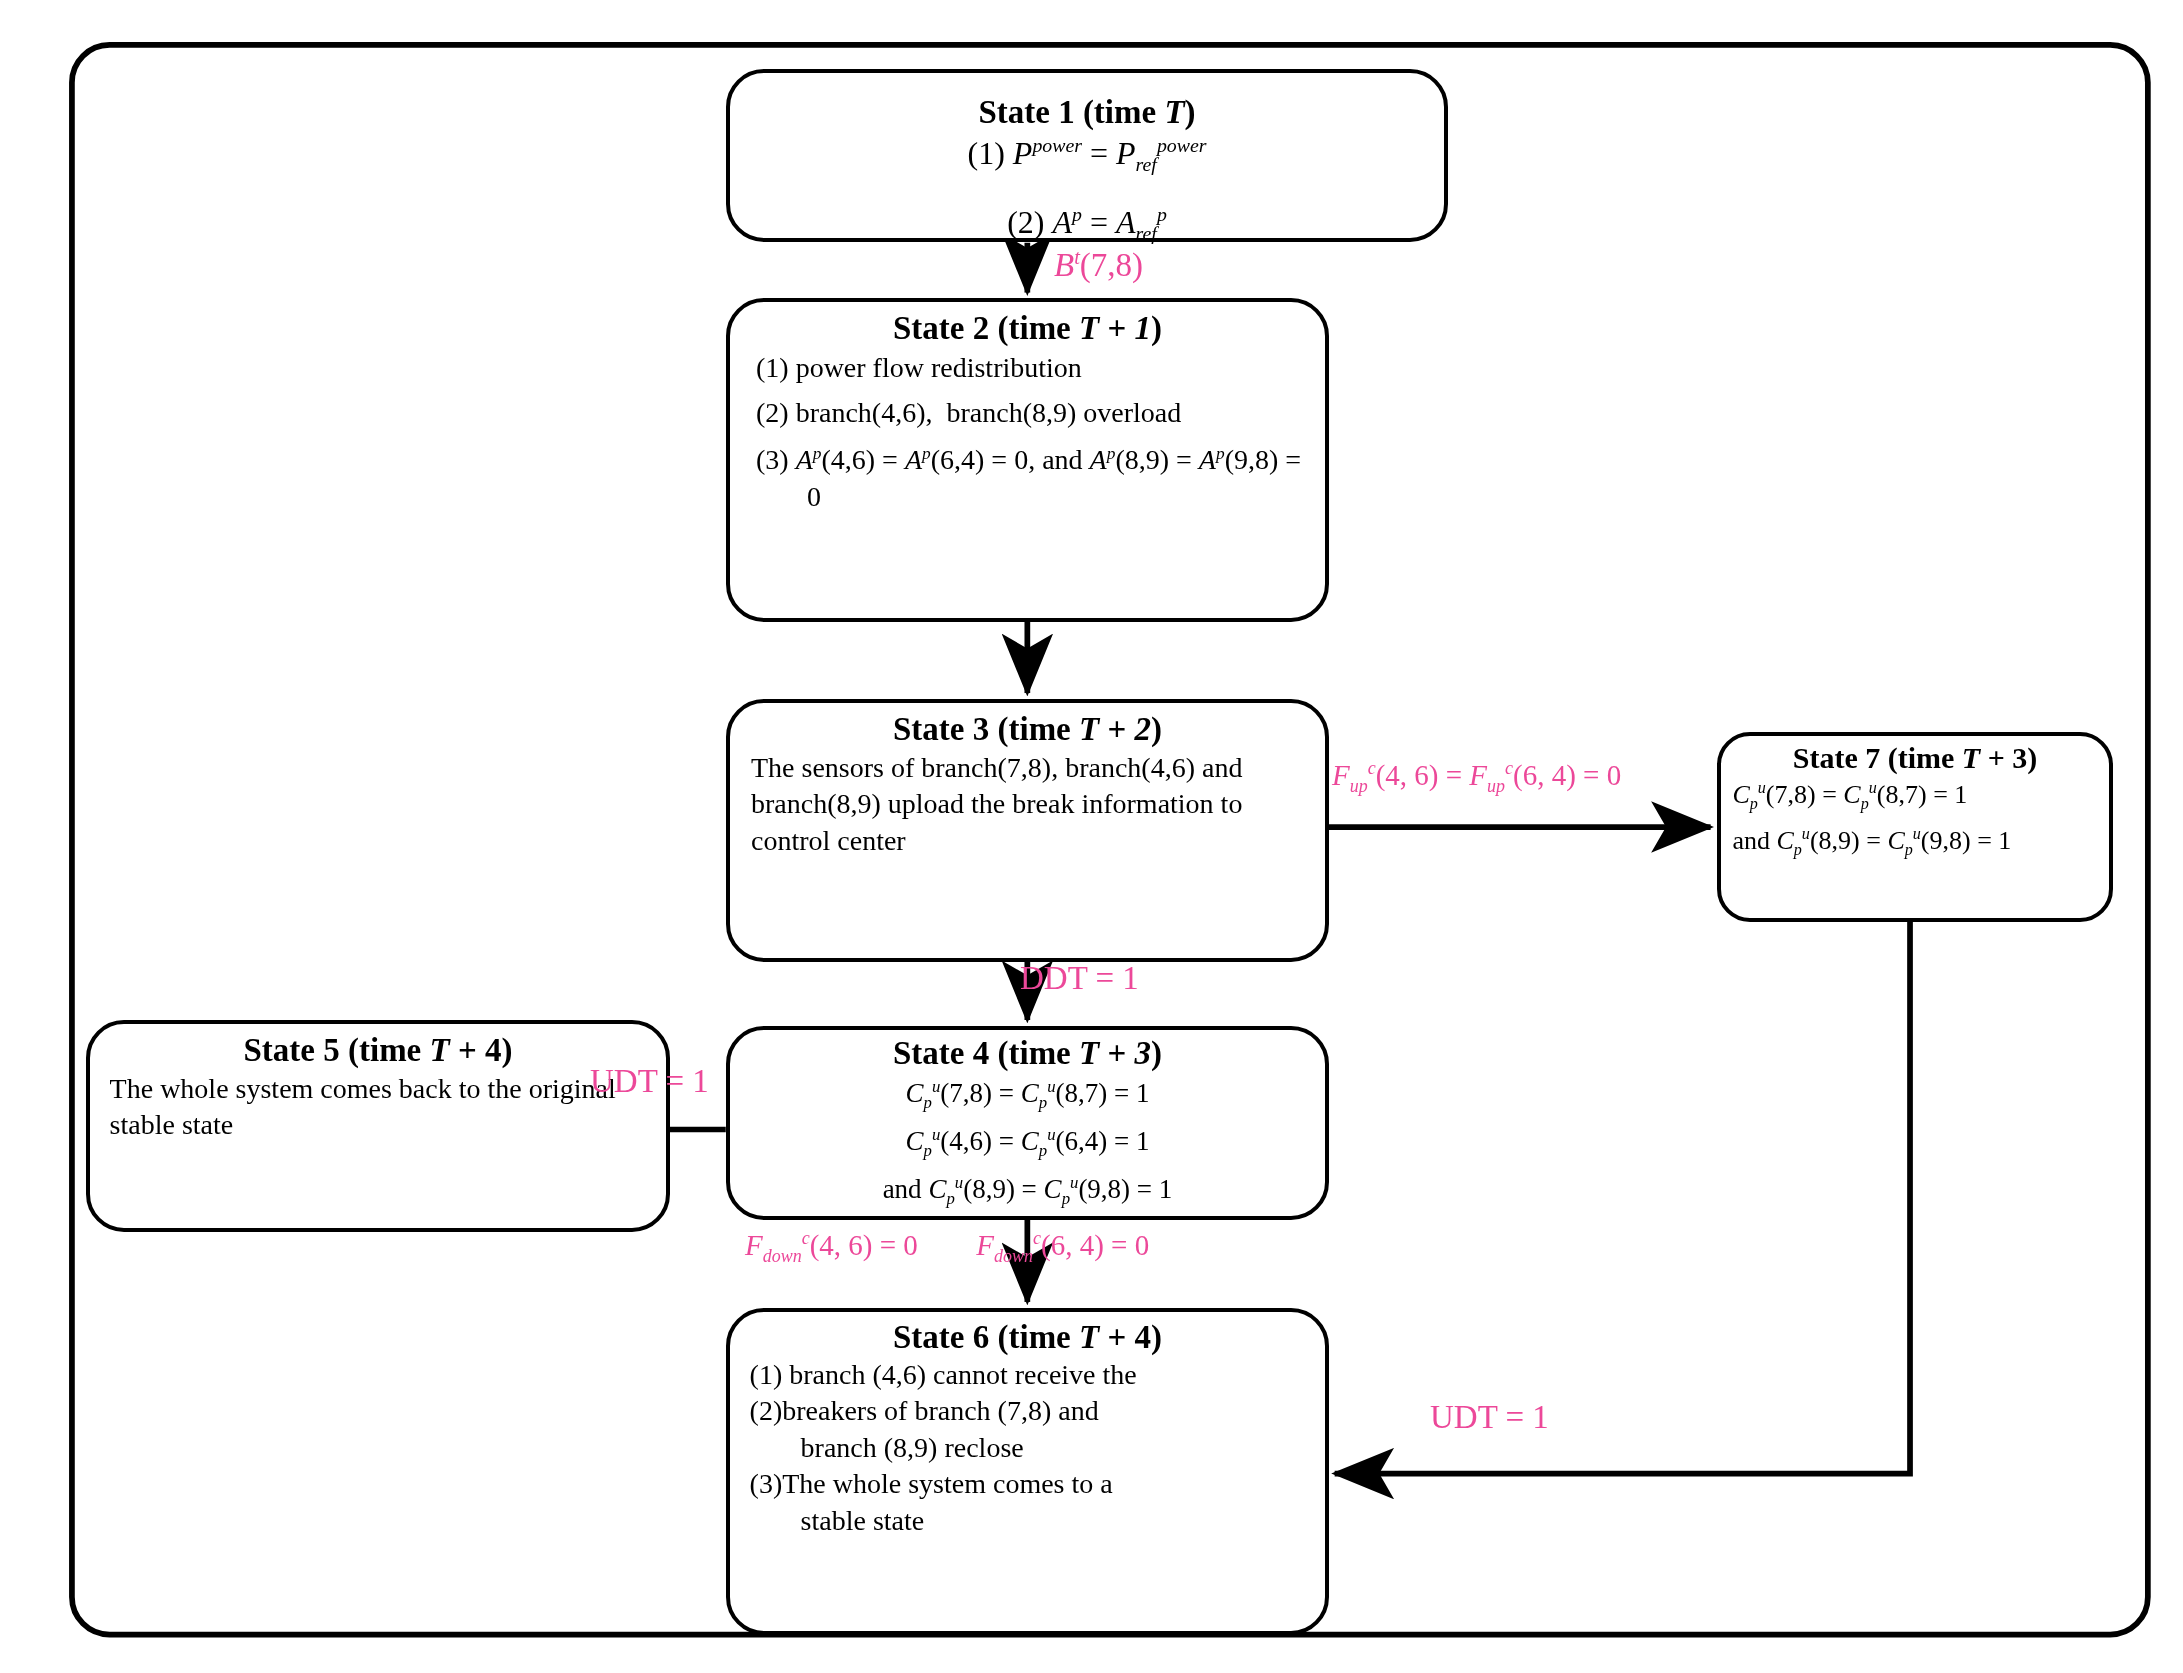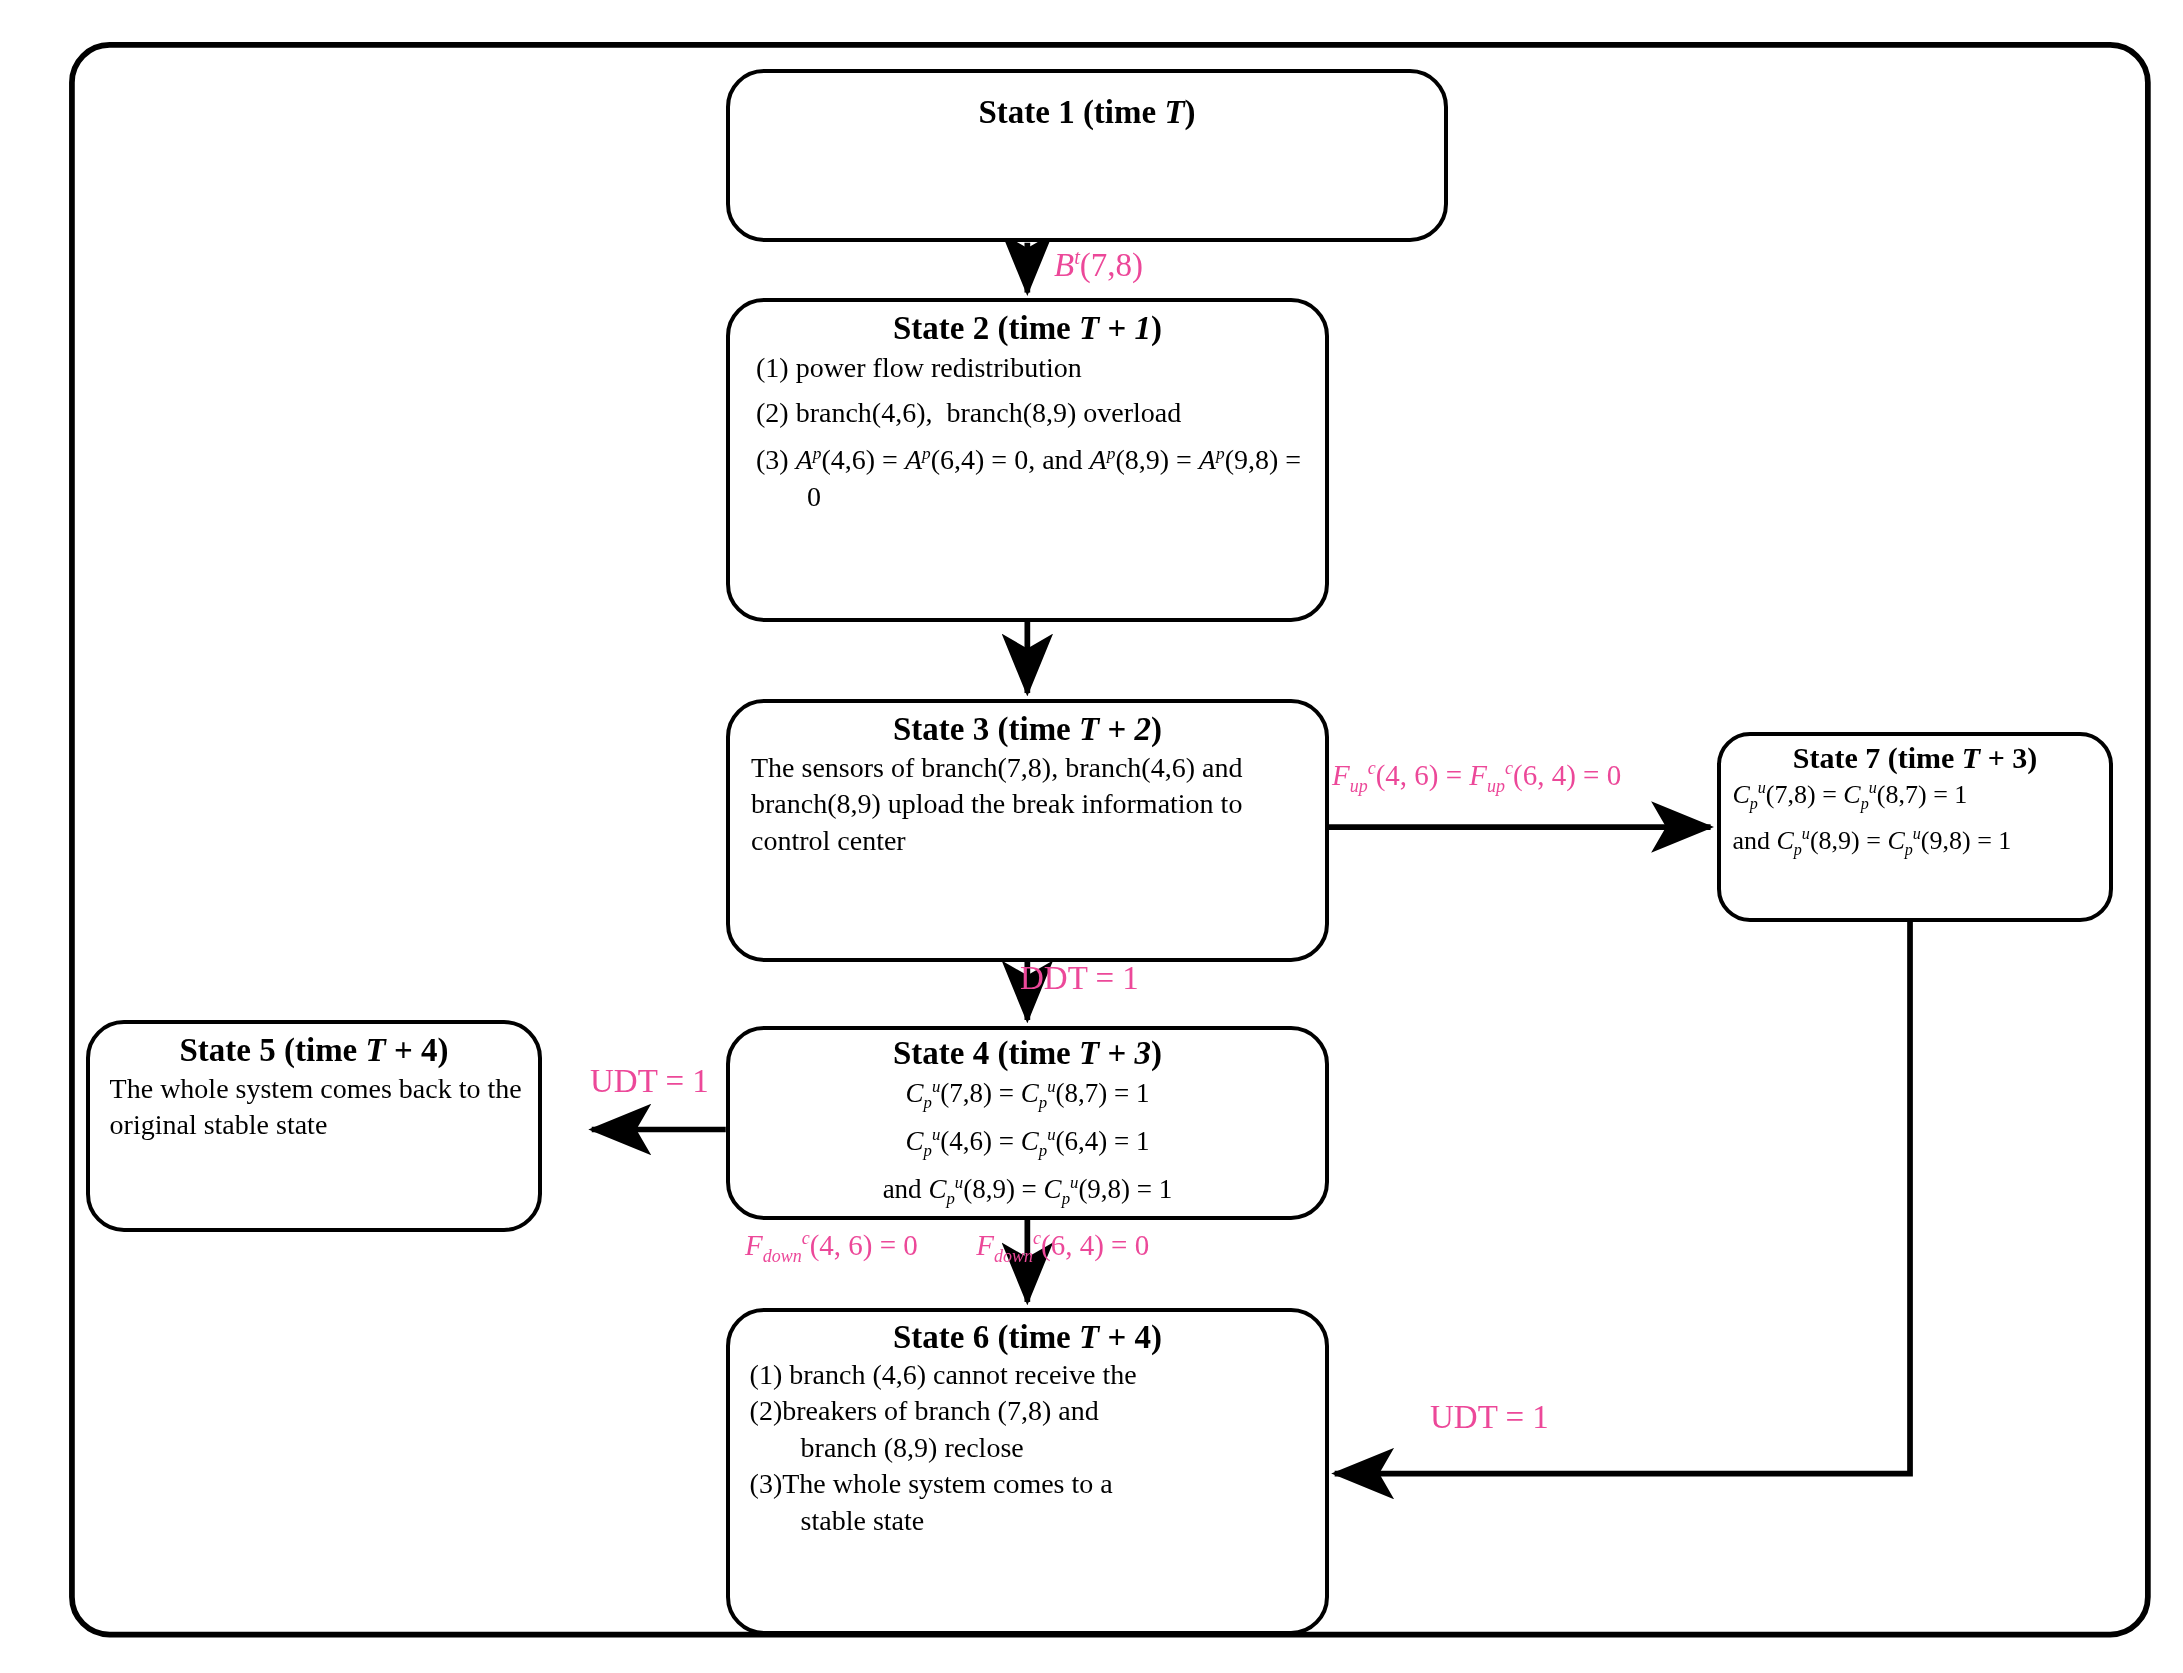--- a/index.html
+++ b/index.html
@@ -73,21 +73,21 @@
     white-space: nowrap;
     color: #ec4899;
     z-index: 7;
   }
   .edge-label.sm { font-size: 29px; }
   
   #node-state1 { left: 726px;  top: 69px;   width: 722px;  height: 173px; padding-top: 21px; }
   #node-state2 { left: 726px;  top: 298px;  width: 603px;  height: 324px; padding-top: 8.2px; }
   #node-state3 { left: 726px;  top: 699px;  width: 603px;  height: 263px; padding-top: 8.2px; }
   #node-state4 { left: 726px;  top: 1026px; width: 603px;  height: 194px; padding-top: 4.9px; }
-  #node-state5 { left: 86px;  top: 1020px; width: 456px;  height: 212px; padding-top: 8.2px; }
+  #node-state5 { left: 86px;  top: 1020px; width: 584px;  height: 212px; padding-top: 8.2px; }
   #node-state6 { left: 726px;  top: 1308px; width: 603px;  height: 327px; padding-top: 6.5px; }
   #node-state7 { left: 1717px; top: 732px;  width: 396px;  height: 190px; padding-top: 4.9px; border-radius: 33px;}
   #node-state7 .title { font-size: 30px; }
   #node-state7 .body-left { font-size: 26px; line-height: 1.45; padding-left: 11.4px;}
   #node-state4 .body-center { font-size: 27px; line-height: 1.52; }
   #node-state1 .body-center { font-size: 32px; }
   
   #lbl-b78   { left: 1054px; top: 247px; }
   #lbl-fup   { left: 1332px; top: 760px; }
   #lbl-ddt   { left: 1020px; top: 960px; }
@@ -121,20 +121,28 @@
 
     <line x1="1257" y1="1492" x2="1257" y2="1593" stroke="#000" stroke-width="7" marker-end="url(#arrowhead)"></line>
 
     <path d="M2337,1127 L2337,1803 L1633,1803" fill="none" stroke="#000" stroke-width="7" marker-end="url(#arrowhead)"></path>
   </svg>
 
   <div class="node" id="node-state1">
     <div class="title">
       State 1 (time <span class="it">T</span>)
     </div>
+    <div class="body-center" style="margin-top:1.6px;">
+      <div>
+        (1)&nbsp;<span class="mi">P</span><sup>power</sup> = <span class="mi">P</span><sub>ref</sub><sup>power</sup>
+      </div>
+      <div style="margin-top:28px;">
+        (2)&nbsp;<span class="mi">A</span><sup>p</sup> = <span class="mi">A</span><sub>ref</sub><sup>p</sup>
+      </div>
+    </div>
   </div>
 
   <div class="node" id="node-state2">
     <div class="title">
       State 2 (time <span class="it">T</span> + <span class="it">1</span>)
     </div>
     <div class="body-left" style="padding:3.3px 13px 0 26px;">
       <span class="hang">(1) power flow redistribution</span>
       <span class="hang" style="margin-top:8.2px;">(2) branch(4,6),&nbsp; branch(8,9) overload</span>
       <span class="hang" style="margin-top:11px;">(3) <span class="mi">A</span><sup>p</sup>(4,6) = <span class="mi">A</span><sup>p</sup>(6,4) = 0, and <span class="mi">A</span><sup>p</sup>(8,9) = <span class="mi">A</span><sup>p</sup>(9,8) = 0</span>

